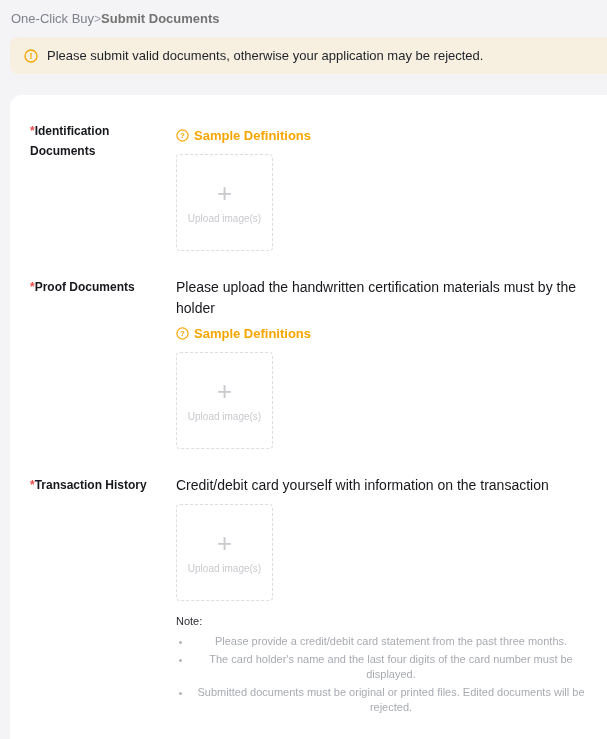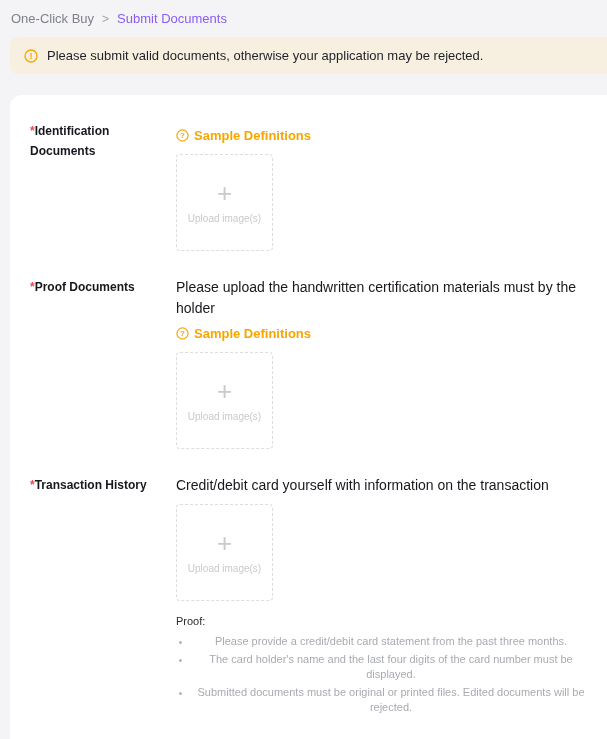--- a/index.html
+++ b/index.html
@@ -5,27 +5,27 @@
   * { margin:0; padding:0; box-sizing:border-box; }
   html,body { width:607px; height:739px; overflow:hidden; }
   body {
     font-family:"Liberation Sans","DejaVu Sans",sans-serif;
     background:#f4f4f6;
     color:#17181d;
   }
 
   
   .breadcrumb {
-    display:flex; align-items:center; gap:8px;
+    display:flex; align-items:center; 
     padding:9px 16px 0 11px;
     font-size:13px; height:28px;
   }
   .crumb-parent { color:#7f828b; cursor:pointer; }
   .crumb-sep { color:#9fa2aa; font-size:12px; }
-  .crumb-current { color:#8b5cf6; font-weight:400; }
+  .crumb-current { color:#737373; font-weight:700; }
 
   
   .banner {
     margin:9px 0 0 10px;
     width:calc(100% - 10px);
     background:#f7f0e1;
     border-radius:8px 0 0 8px;
     display:flex; align-items:center; gap:9px;
     padding:11px 14px;
   }
@@ -141,21 +141,21 @@
 
   <div class="form-row">
     <div class="row-label"><span class="req">*</span><span>Transaction History</span></div>
     <div class="row-content">
       <div class="desc">Credit/debit card yourself with information on the transaction</div>
       <div class="upload-box">
         <span class="plus-glyph">+</span>
         <span class="upload-text">Upload image(s)</span>
       </div>
       <div class="note">
-        <div class="note-title">Proof:</div>
+        <div class="note-title">Note:</div>
         <ul class="note-list">
           <li>Please provide a credit/debit card statement from the past three months.</li>
           <li>The card holder's name and the last four digits of the card number must be displayed.</li>
           <li>Submitted documents must be original or printed files. Edited documents will be rejected.</li>
         </ul>
       </div>
     </div>
   </div>
 
 </div>

